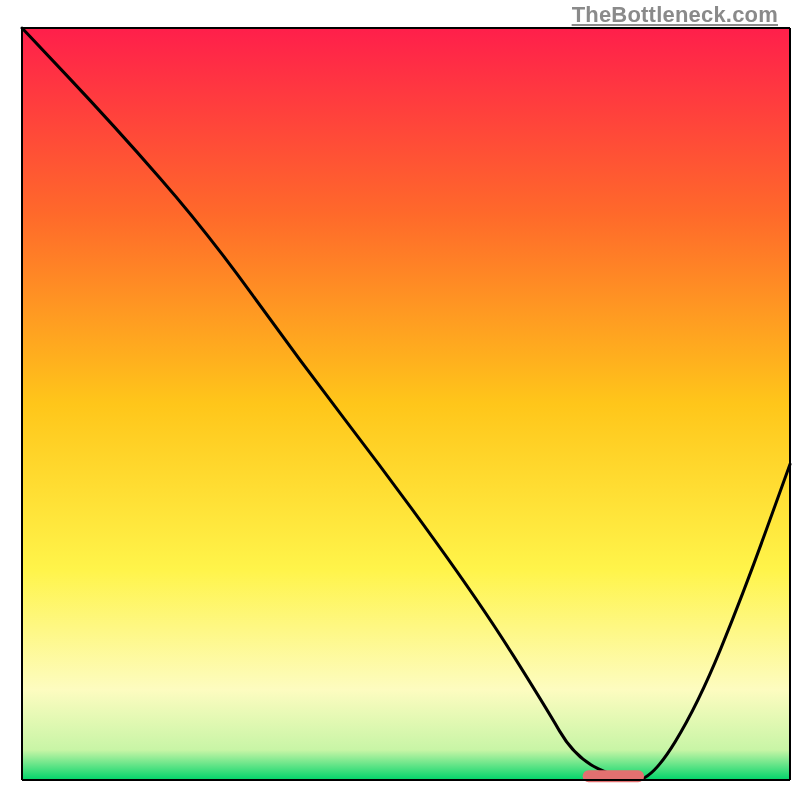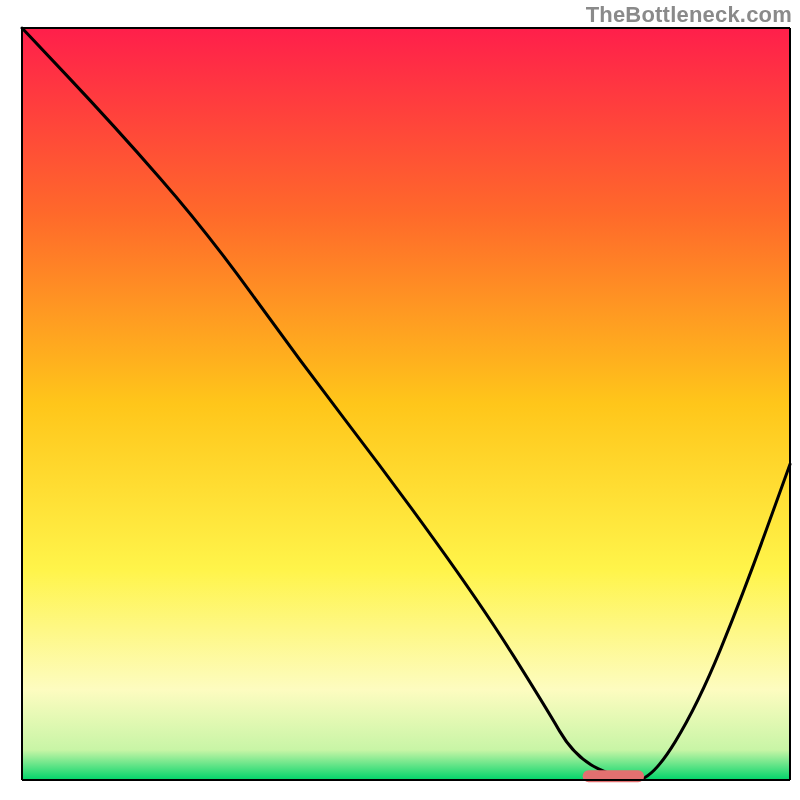--- a/index.html
+++ b/index.html
@@ -1,26 +1,27 @@
 <!DOCTYPE html>
 <html><head>
 <meta charset="utf-8">
 <style>
   * { margin: 0; padding: 0; box-sizing: border-box; }
   html, body { width: 800px; height: 800px; overflow: hidden; background: #fff; }
   .wrap { position: relative; width: 800px; height: 800px; }
   .watermark {
     position: absolute;
     top: 2px;
-    right: 8px;
+    right: 22px;
     font-family: Arial, Helvetica, sans-serif;
     font-size: 22px;
     font-weight: bold;
     color: #8a8a8a;
     letter-spacing: 0.2px;
+    text-decoration: underline;
   }
   svg { display: block; }
 </style>
 </head>
 <body>
 
 <div class="wrap">
   <div class="watermark">TheBottleneck.com</div>
   <svg id="chart-svg" width="800" height="800" viewBox="0 0 800 800">
       <defs>

